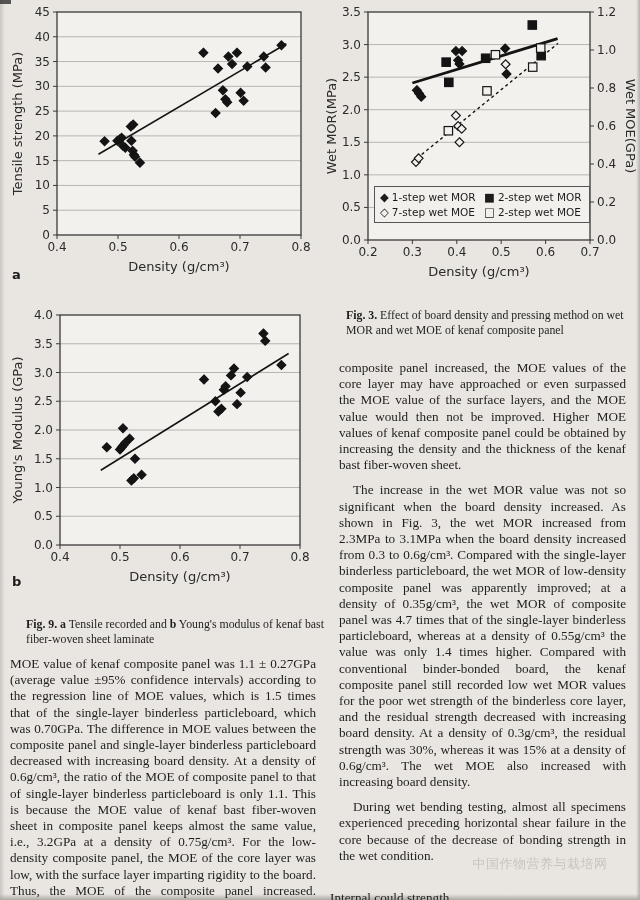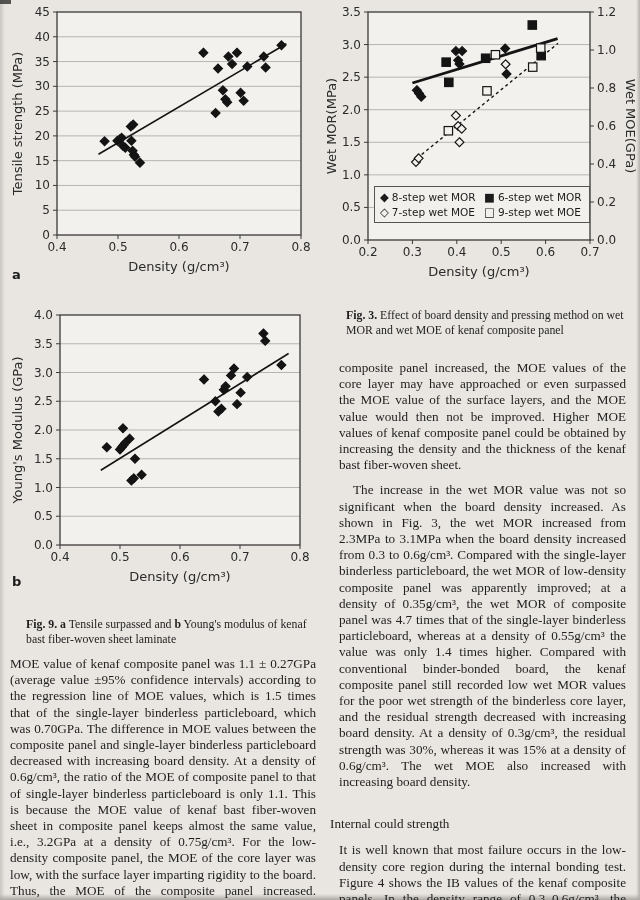--- a/index.html
+++ b/index.html
@@ -216,33 +216,33 @@
       <path d="M 181.64000000000001 57.85 L 186.04000000000002 62.25 L 181.64000000000001 66.65 L 177.24 62.25 Z" fill="#f3f1ed" stroke="#141414" stroke-width="1.2"></path>
       <rect x="120.164" y="124.55" width="8.4" height="8.4" fill="#f3f1ed" stroke="#141414" stroke-width="1.2"></rect>
       <rect x="158.79200000000003" y="84.64999999999999" width="8.4" height="8.4" fill="#f3f1ed" stroke="#141414" stroke-width="1.2"></rect>
       <rect x="167.228" y="48.55" width="8.4" height="8.4" fill="#f3f1ed" stroke="#141414" stroke-width="1.2"></rect>
       <rect x="204.524" y="60.89999999999999" width="8.4" height="8.4" fill="#f3f1ed" stroke="#141414" stroke-width="1.2"></rect>
       <rect x="212.51600000000002" y="41.89999999999999" width="8.4" height="8.4" fill="#f3f1ed" stroke="#141414" stroke-width="1.2"></rect>
     </svg>
   <div class="legend">
     <div class="legend-item">
       <span class="lg-marker">◆</span>
-      <span>8-step wet MOR</span>
+      <span>1-step wet MOR</span>
     </div>
     <div class="legend-item">
       <span class="lg-marker">■</span>
-      <span>6-step wet MOR</span>
+      <span>2-step wet MOR</span>
     </div>
     <div class="legend-item">
       <span class="lg-marker">◇</span>
       <span>7-step wet MOE</span>
     </div>
     <div class="legend-item">
       <span class="lg-marker">□</span>
-      <span>9-step wet MOE</span>
+      <span>2-step wet MOE</span>
     </div>
   </div>
 </div>
 
 <p class="caption" id="fig3-caption"><b>Fig. 3.</b><span> Effect of board density and pressing method on wet MOR and wet MOE of kenaf composite panel</span></p>
 
 <div class="figure" id="fig-2b">
   <svg id="svg-fig2b" viewBox="0 0 308 299">
       <rect x="52" y="17" width="240" height="230" fill="#f3f1ed"></rect>
       <line x1="52" x2="292" y1="218.25" y2="218.25" stroke="#b7b5b1" stroke-width="1"></line>
@@ -306,25 +306,27 @@
       <path d="M 228.99999999999994 101.725 L 233.39999999999995 106.125 L 228.99999999999994 110.525 L 224.59999999999994 106.125 Z" fill="#141414" stroke="#141414" stroke-width="1.2"></path>
       <path d="M 232.59999999999997 90.225 L 236.99999999999997 94.625 L 232.59999999999997 99.025 L 228.19999999999996 94.625 Z" fill="#141414" stroke="#141414" stroke-width="1.2"></path>
       <path d="M 239.19999999999996 74.69999999999999 L 243.59999999999997 79.1 L 239.19999999999996 83.5 L 234.79999999999995 79.1 Z" fill="#141414" stroke="#141414" stroke-width="1.2"></path>
       <path d="M 255.39999999999998 30.99999999999998 L 259.79999999999995 35.39999999999998 L 255.39999999999998 39.799999999999976 L 250.99999999999997 35.39999999999998 Z" fill="#141414" stroke="#141414" stroke-width="1.2"></path>
       <path d="M 257.19999999999993 38.475 L 261.5999999999999 42.875 L 257.19999999999993 47.275 L 252.79999999999993 42.875 Z" fill="#141414" stroke="#141414" stroke-width="1.2"></path>
       <path d="M 273.4 62.62500000000001 L 277.79999999999995 67.025 L 273.4 71.42500000000001 L 269 67.025 Z" fill="#141414" stroke="#141414" stroke-width="1.2"></path>
     </svg>
   <div class="panel-label">b</div>
 </div>
 
-<p class="caption" id="fig2-caption"><b>Fig. 9.</b><b> a</b><span> Tensile surpassed and </span><b>b</b><span> Young's modulus of kenaf bast fiber-woven sheet laminate</span></p>
+<p class="caption" id="fig2-caption"><b>Fig. 9.</b><b> a</b><span> Tensile recorded and </span><b>b</b><span> Young's modulus of kenaf bast fiber-woven sheet laminate</span></p>
 
 <p class="body-text" id="left-para">MOE value of kenaf composite panel was 1.1 ± 0.27GPa (average value ±95% confidence intervals) according to the regression line of MOE values, which is 1.5 times that of the single-layer binderless particleboard, which was 0.70GPa. The difference in MOE values between the composite panel and single-layer binderless particleboard decreased with increasing board density. At a density of 0.6g/cm³, the ratio of the MOE of composite panel to that of single-layer binderless particleboard is only 1.1. This is because the MOE value of kenaf bast fiber-woven sheet in composite panel keeps almost the same value, i.e., 3.2GPa at a density of 0.75g/cm³. For the low-density composite panel, the MOE of the core layer was low, with the surface layer imparting rigidity to the board. Thus, the MOE of the composite panel increased. However, when the density of the</p>
 
 <div class="body-text" id="right-text">
   <p>composite panel increased, the MOE values of the core layer may have approached or even surpassed the MOE value of the surface layers, and the MOE value would then not be improved. Higher MOE values of kenaf composite panel could be obtained by increasing the density and the thickness of the kenaf bast fiber-woven sheet.</p>
   <p class="indent">The increase in the wet MOR value was not so significant when the board density increased. As shown in Fig. 3, the wet MOR increased from 2.3MPa to 3.1MPa when the board density increased from 0.3 to 0.6g/cm³. Compared with the single-layer binderless particleboard, the wet MOR of low-density composite panel was apparently improved; at a density of 0.35g/cm³, the wet MOR of composite panel was 4.7 times that of the single-layer binderless particleboard, whereas at a density of 0.55g/cm³ the value was only 1.4 times higher. Compared with conventional binder-bonded board, the kenaf composite panel still recorded low wet MOR values for the poor wet strength of the binderless core layer, and the residual strength decreased with increasing board density. At a density of 0.3g/cm³, the residual strength was 30%, whereas it was 15% at a density of 0.6g/cm³. The wet MOE also increased with increasing board density.</p>
+  <p class="indent">During wet bending testing, almost all specimens experienced preceding horizontal shear failure in the core because of the decrease of bonding strength in the wet condition.</p>
   <h3 id="section-heading">Internal could strength</h3>
   <p>It is well known that most failure occurs in the low-density core region during the internal bonding test. Figure 4 shows the IB values of the kenaf composite panels. In the density range of 0.3–0.6g/cm³, the composite panels showed IB values of 0.13–0.41MPa, which were slightly less than those of single-layer binderless particleboards. This may be caused</p>
 </div>
 
 <div class="watermark">
+  <div>中国作物营养与栽培网</div>
 </div>
 
 </body></html>

